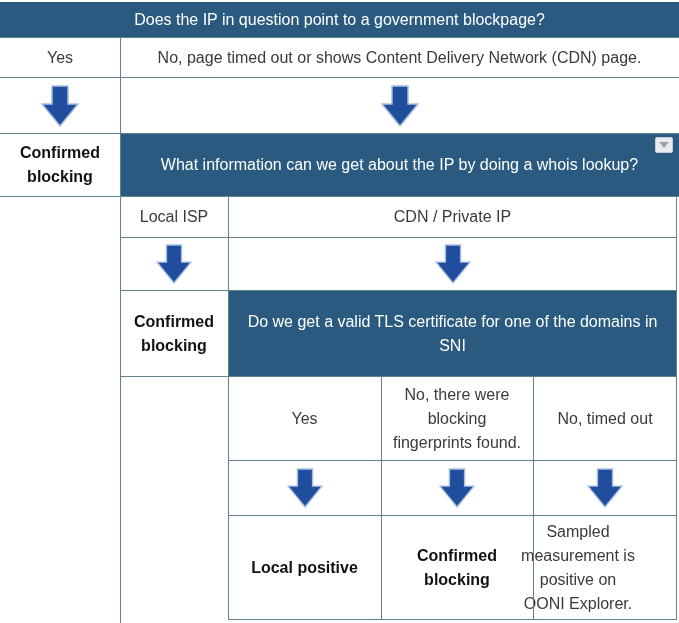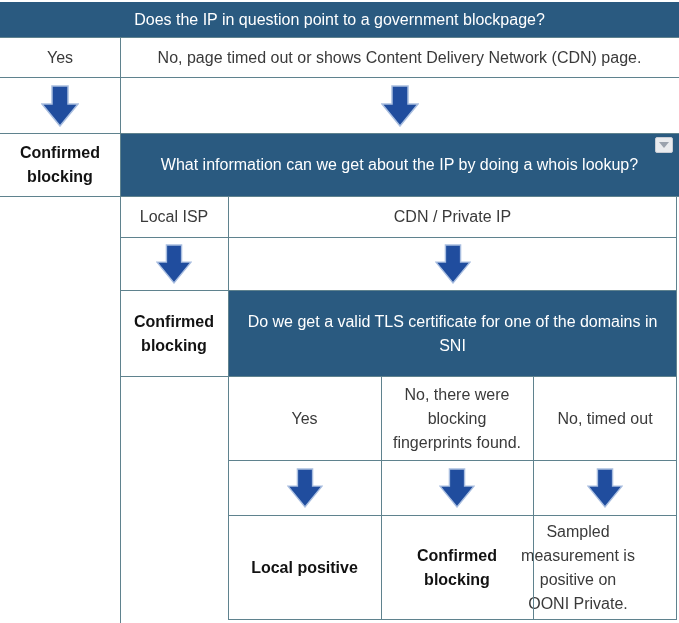--- a/index.html
+++ b/index.html
@@ -144,21 +144,21 @@
     <span>Local positive</span>
   </div>
   <div class="cell bold pad14" style="left:381px;top:516px;width:152px;height:103px;">
     <span>Confirmed blocking</span>
   </div>
   <div class="cell lines" style="left:506px;top:516px;width:144px;height:103px;">
     <div>
       <span>Sampled</span>
       <span>measurement is</span>
       <span>positive on</span>
-      <span>OONI Private.</span>
+      <span>OONI Explorer.</span>
     </div>
   </div>
 
   <div class="hline" style="left:0;top:37px;width:679px;"></div>
   <div class="hline" style="left:0;top:77px;width:679px;"></div>
   <div class="hline" style="left:0;top:133px;width:679px;"></div>
   <div class="hline" style="left:0;top:196px;width:679px;"></div>
   <div class="hline" style="left:120px;top:237px;width:557px;"></div>
   <div class="hline" style="left:120px;top:290px;width:557px;"></div>
   <div class="hline" style="left:120px;top:376px;width:557px;"></div>

